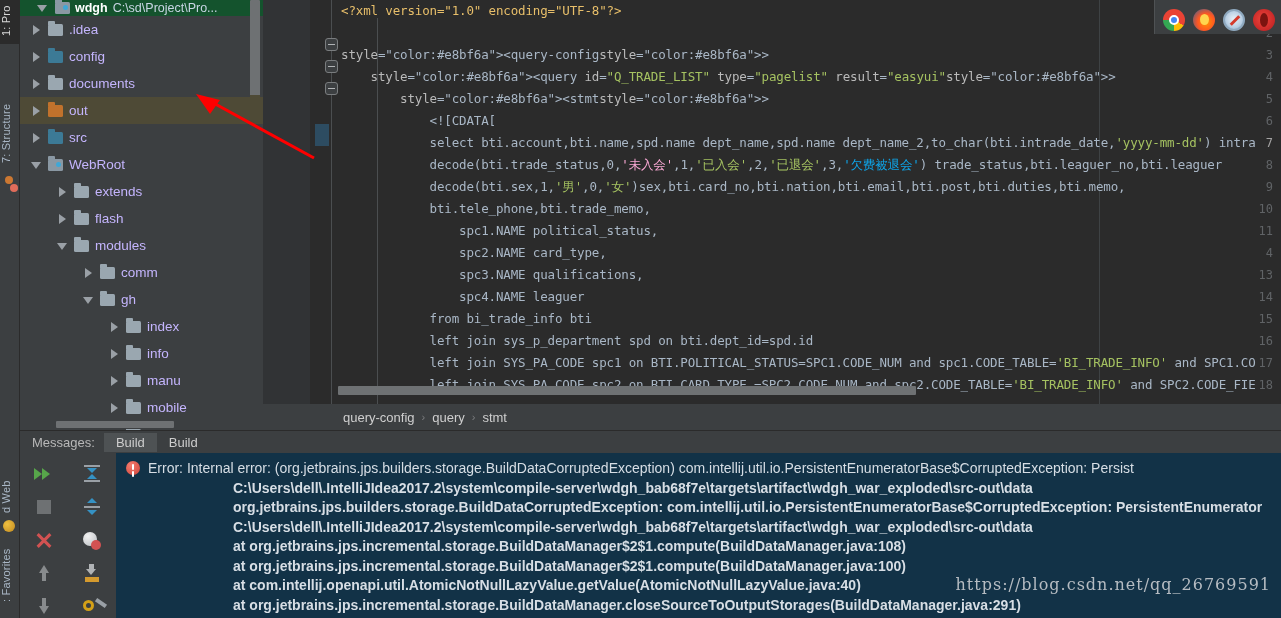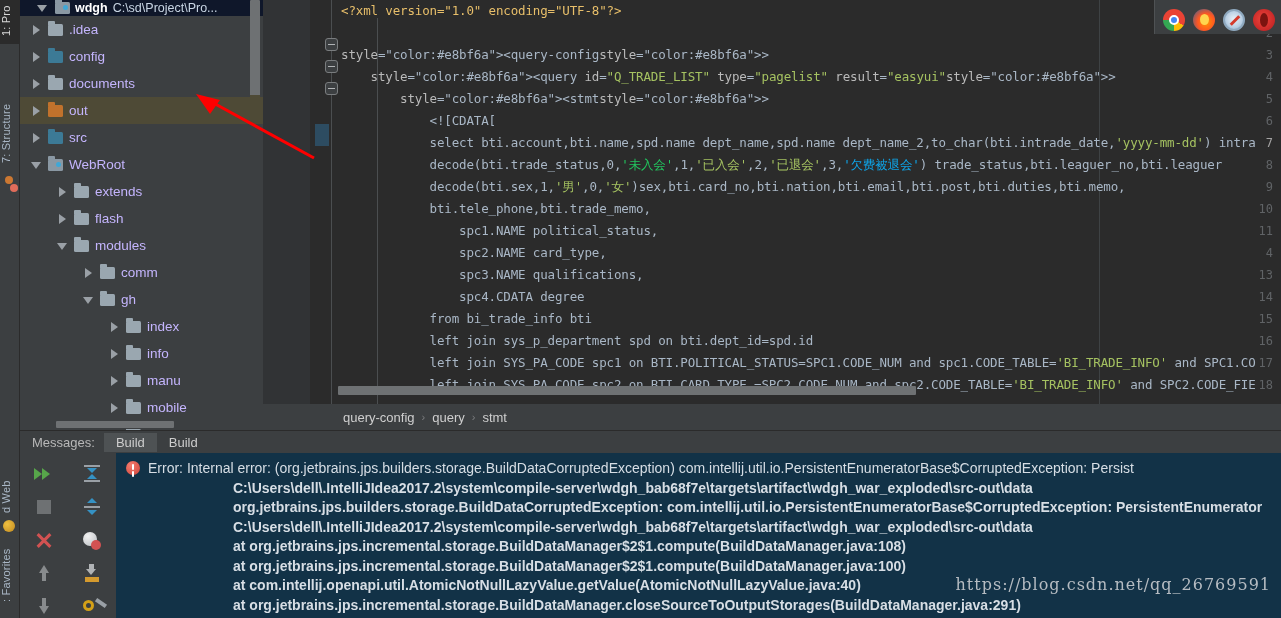--- a/index.html
+++ b/index.html
@@ -35,21 +35,21 @@
   .dot-b { top: 184px; left: 10px; background: #e06c5a; }
   .dot-c { top: 520px; left: 3px; width: 12px; height: 12px; border-radius: 50%;
            background: radial-gradient(circle at 35% 35%, #f0c040, #c08a20); }
 
   
   .tree-panel {
     position: absolute; left: 20px; top: 0; width: 243px; height: 434px;
     background: #3c3f41; overflow: hidden;
   }
   .tree-header {
-    height: 16px; background: #0f172a; display: flex; align-items: center;
+    height: 16px; background: #14532d; display: flex; align-items: center;
     padding-left: 18px; gap: 5px; overflow: hidden;
   }
   .tree-header .tri { margin-right: 2px; }
   .tree-header-name { font-size: 12.5px; font-weight: bold; color: #ffffff; white-space: nowrap; }
   .tree-header-path { font-size: 12.5px; color: #c9d6e4; white-space: nowrap; }
   .tree-row {
     height: 27px; display: flex; align-items: center; gap: 6px;
     white-space: nowrap; font-size: 13.5px; color: #d6d6d6; cursor: default;
   }
   .tree-row.sel { background: #4e4a36; }
@@ -413,27 +413,27 @@
         <div class="gutter-num" style="top: 378px;">18</div>
       </div>
     <div id="code-lines">
         <div class="code-line" style="top: 3px;"><span style="color:#e8bf6a">&lt;?xml version="1.0" encoding="UTF-8"?&gt;</span></div>
         <div class="code-line" style="top: 25px;"></div>
         <div class="code-line" style="top: 47px;"><span <span="" style="color:#bababa">style</span>="color:#e8bf6a"&gt;&lt;query-config<span <span="" style="color:#bababa">style</span>="color:#e8bf6a"&gt;&gt;</div>
         <div class="code-line" style="top: 69px;">    <span <span="" style="color:#bababa">style</span>="color:#e8bf6a"&gt;&lt;query <span style="color:#bababa">id</span>=<span style="color:#a5c261">"Q_TRADE_LIST"</span> <span style="color:#bababa">type</span>=<span style="color:#a5c261">"pagelist"</span> <span style="color:#bababa">result</span>=<span style="color:#a5c261">"easyui"</span><span <span="" style="color:#bababa">style</span>="color:#e8bf6a"&gt;&gt;</div>
         <div class="code-line" style="top: 91px;">        <span <span="" style="color:#bababa">style</span>="color:#e8bf6a"&gt;&lt;stmt<span <span="" style="color:#bababa">style</span>="color:#e8bf6a"&gt;&gt;</div>
         <div class="code-line" style="top: 113px;"><span style="color:#a9b7c6">            &lt;![CDATA[</span></div>
         <div class="code-line" style="top: 135px;">            select bti.account,bti.name,spd.name dept_name,spd.name dept_name_2,to_char(bti.intrade_date,<span style="color:#a5c261">'yyyy-mm-dd'</span>) intra</div>
-        <div class="code-line" style="top: 157px;">            decode(bti.trade_status,0,<span style="color:#22c55e">'未入会'</span>,1,<span style="color:#a5c261">'已入会'</span>,2,<span style="color:#a5c261">'已退会'</span>,3,<span style="color:#0ea5e9">'欠费被退会'</span>) trade_status,bti.leaguer_no,bti.leaguer</div>
+        <div class="code-line" style="top: 157px;">            decode(bti.trade_status,0,<span style="color:#f9a8d4">'未入会'</span>,1,<span style="color:#a5c261">'已入会'</span>,2,<span style="color:#a5c261">'已退会'</span>,3,<span style="color:#0ea5e9">'欠费被退会'</span>) trade_status,bti.leaguer_no,bti.leaguer</div>
         <div class="code-line" style="top: 179px;">            decode(bti.sex,1,<span style="color:#a5c261">'男'</span>,0,<span style="color:#a5c261">'女'</span>)sex,bti.card_no,bti.nation,bti.email,bti.post,bti.duties,bti.memo,</div>
         <div class="code-line" style="top: 201px;">            bti.tele_phone,bti.trade_memo,</div>
         <div class="code-line" style="top: 223px;">                spc1.NAME political_status,</div>
         <div class="code-line" style="top: 245px;">                spc2.NAME card_type,</div>
         <div class="code-line" style="top: 267px;">                spc3.NAME qualifications,</div>
-        <div class="code-line" style="top: 289px;">                spc4.CDATA degree</div>
+        <div class="code-line" style="top: 289px;">                spc4.NAME leaguer</div>
         <div class="code-line" style="top: 311px;">            from bi_trade_info bti</div>
         <div class="code-line" style="top: 333px;">            left join sys_p_department spd on bti.dept_id=spd.id</div>
         <div class="code-line" style="top: 355px;">            left join SYS_PA_CODE spc1 on BTI.POLITICAL_STATUS=SPC1.CODE_NUM and spc1.CODE_TABLE=<span style="color:#a5c261">'BI_TRADE_INFO'</span> and SPC1.CO</div>
         <div class="code-line" style="top: 377px;">            left join SYS_PA_CODE spc2 on BTI.CARD_TYPE =SPC2.CODE_NUM and spc2.CODE_TABLE=<span style="color:#a5c261">'BI_TRADE_INFO'</span> and SPC2.CODE_FIE</div>
       </div>
     <div class="editor-hscroll"></div>
   </div>
 
   <div class="browser-bar">
     <div class="bicon chrome"></div>

